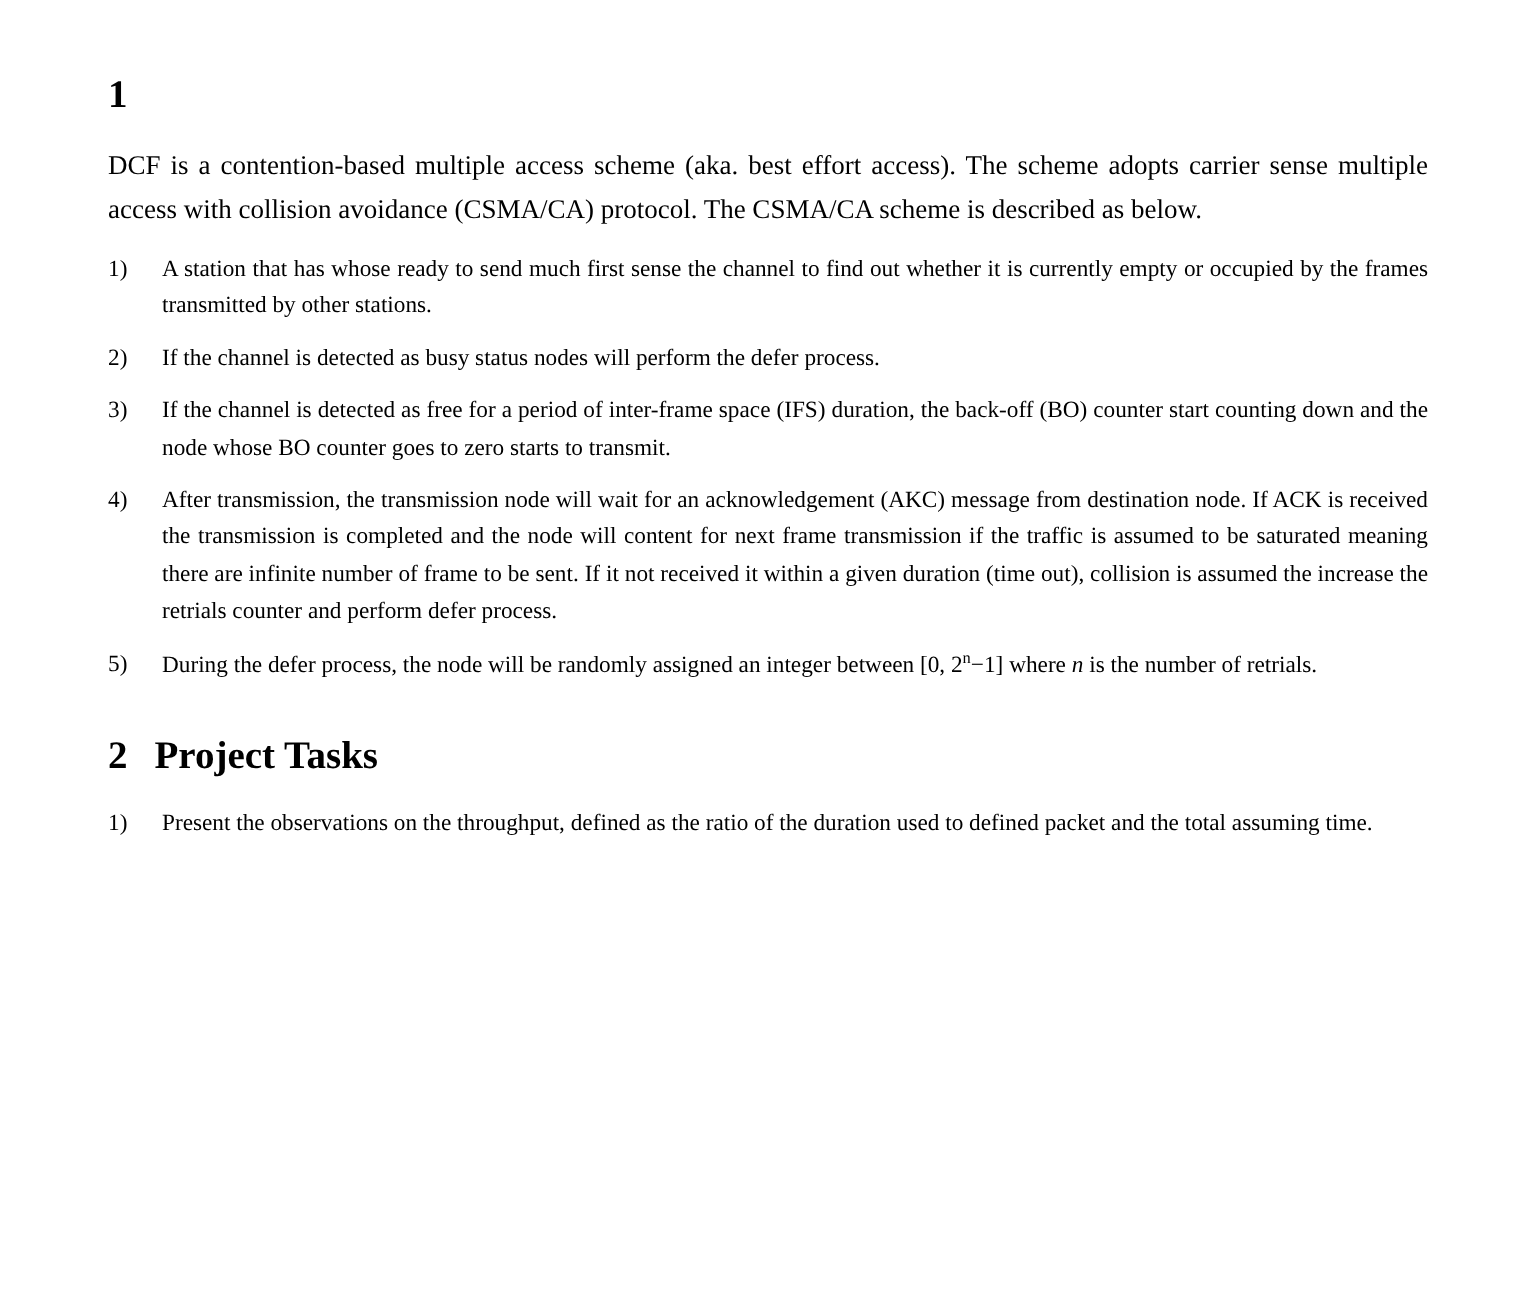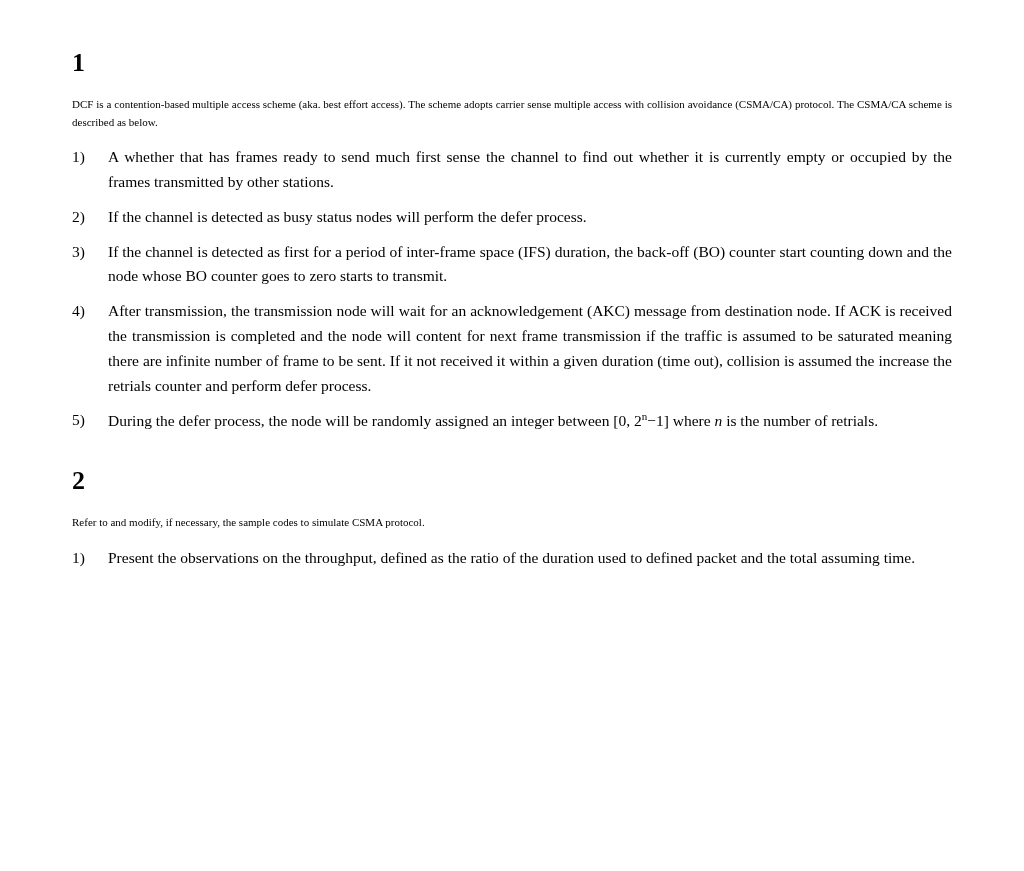--- a/index.html
+++ b/index.html
@@ -30,21 +30,21 @@
       align-items: baseline;
       gap: 18px;
     }
 
     .section-number {
       font-size: 26px;
       font-weight: bold;
     }
 
     .section-content {
-      font-size: 11px;
+      font-size: 18px;
       line-height: 1.6;
       text-align: justify;
       margin-bottom: 14px;
     }
 
     .numbered-list {
       list-style: none;
       margin: 0;
       padding: 0;
     }
@@ -92,47 +92,47 @@
   <div class="section-gap">
     <div class="section-title">
       <span class="section-number">1</span>
     </div>
 
     <p class="section-content">DCF is a contention-based multiple access scheme (aka. best effort access). The scheme adopts carrier sense multiple access with collision avoidance (CSMA/CA) protocol. The CSMA/CA scheme is described as below.</p>
 
     <ol class="numbered-list">
       <li>
         <span class="list-number">1)</span>
-        <span class="list-text">A whether that has frames ready to send much first sense the channel to find out whether it is currently empty or occupied by the frames transmitted by other stations.</span>
+        <span class="list-text">A station that has whose ready to send much first sense the channel to find out whether it is currently empty or occupied by the frames transmitted by other stations.</span>
       </li>
       <li>
         <span class="list-number">2)</span>
         <span class="list-text">If the channel is detected as busy status nodes will perform the defer process.</span>
       </li>
       <li>
         <span class="list-number">3)</span>
-        <span class="list-text">If the channel is detected as first for a period of inter-frame space (IFS) duration, the back-off (BO) counter start counting down and the node whose BO counter goes to zero starts to transmit.</span>
+        <span class="list-text">If the channel is detected as free for a period of inter-frame space (IFS) duration, the back-off (BO) counter start counting down and the node whose BO counter goes to zero starts to transmit.</span>
       </li>
       <li>
         <span class="list-number">4)</span>
         <span class="list-text">After transmission, the transmission node will wait for an acknowledgement (AKC) message from destination node. If ACK is received the transmission is completed and the node will content for next frame transmission if the traffic is assumed to be saturated meaning there are infinite number of frame to be sent. If it not received it within a given duration (time out), collision is assumed the increase the retrials counter and perform defer process.</span>
       </li>
       <li>
         <span class="list-number">5)</span>
         <span class="list-text">During the defer process, the node will be randomly assigned an integer between [0, 2<sup>n</sup>−1] where <em>n</em> is the number of retrials.</span>
       </li>
     </ol>
   </div>
 
   <div class="section-gap2">
     <div class="section-title">
       <span class="section-number">2</span>
+      <span>Project Tasks</span>
     </div>
 
-    <p class="section-content">Refer to and modify, if necessary, the sample codes to simulate CSMA protocol.</p>
 
     <ol class="numbered-list">
       <li>
         <span class="list-number">1)</span>
         <span class="list-text">Present the observations on the throughput, defined as the ratio of the duration used to defined packet and the total assuming time.</span>
       </li>
     </ol>
   </div>
 
 </div>

